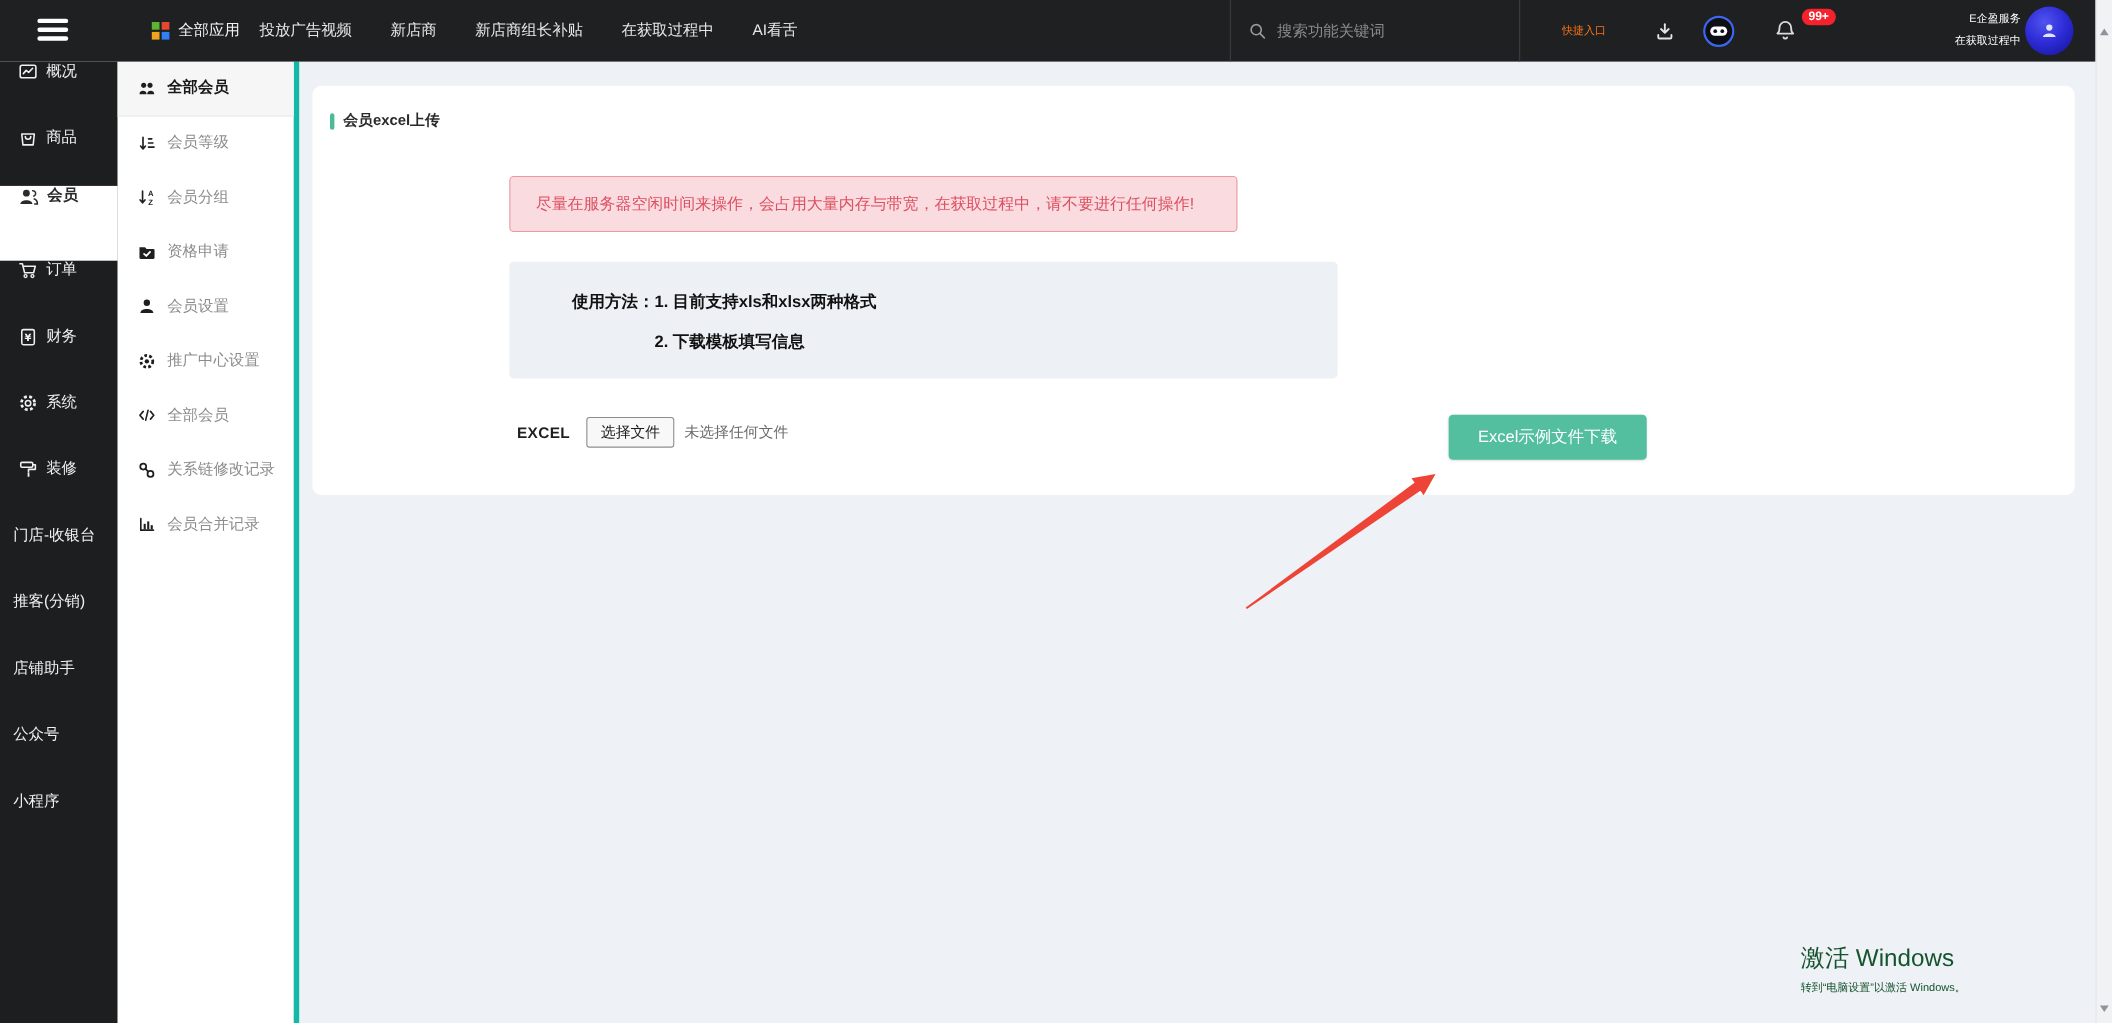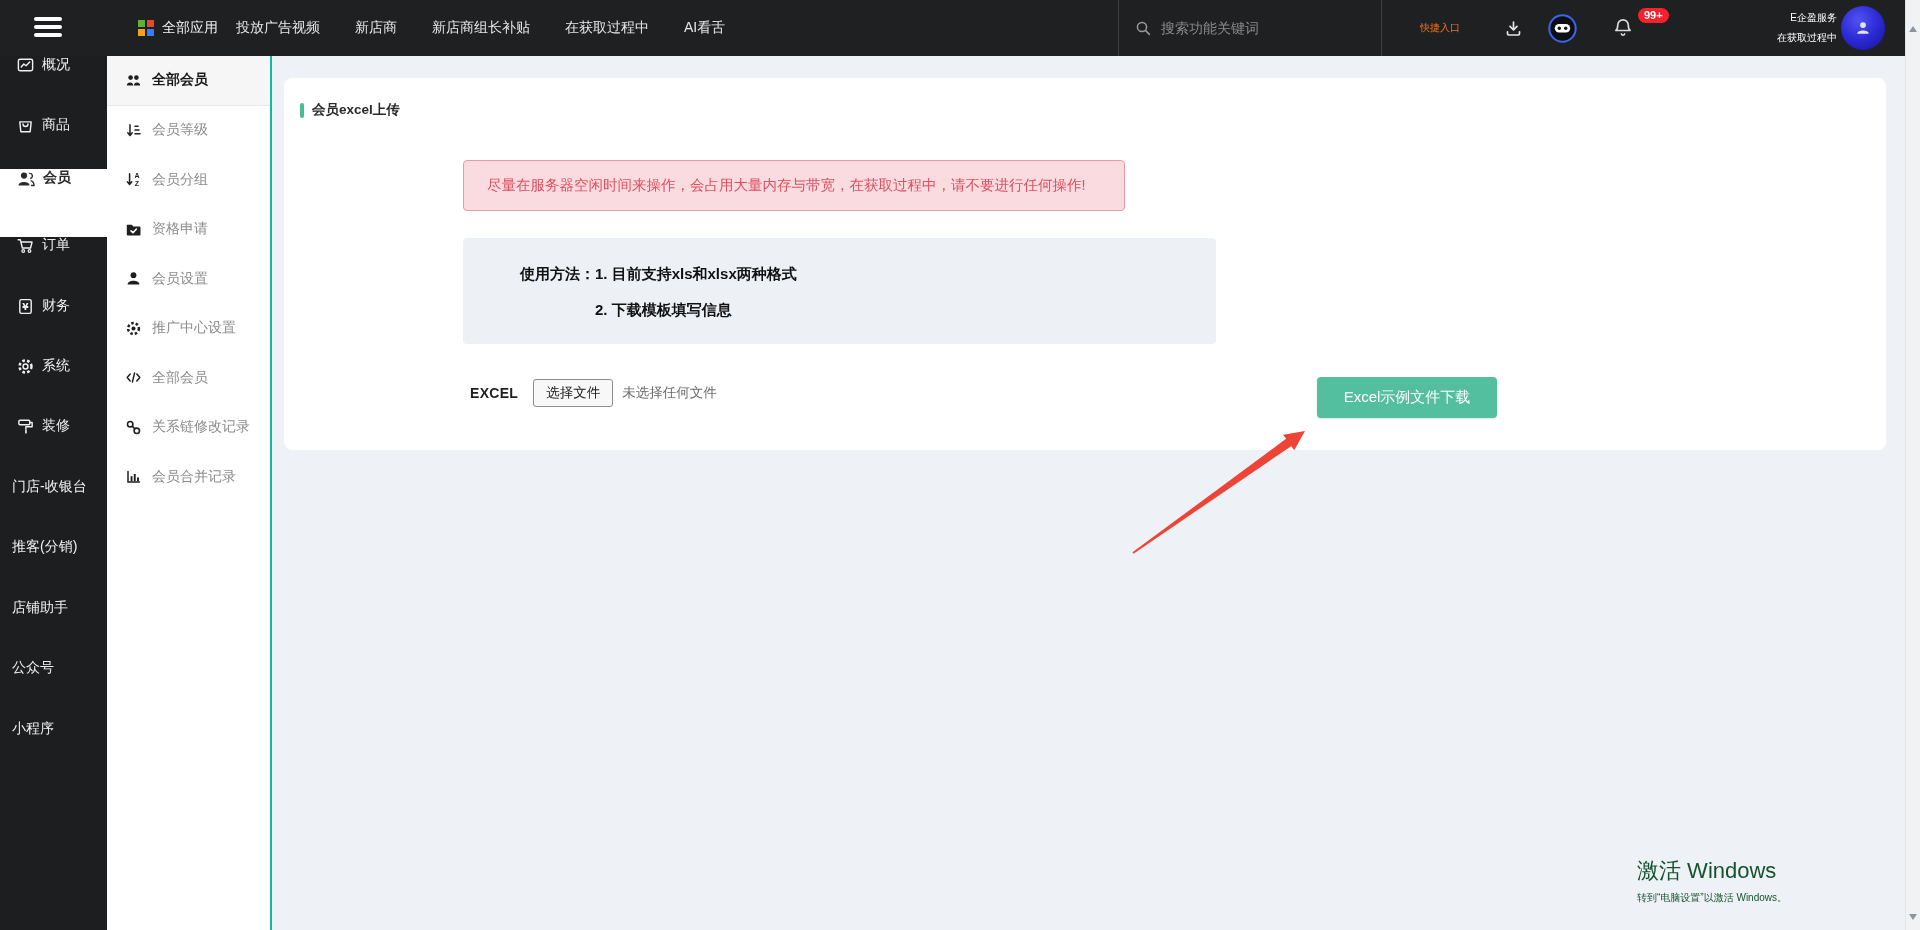--- a/index.html
+++ b/index.html
@@ -32,21 +32,21 @@
     background:radial-gradient(circle at 40% 32%, #5054f0 0%, #2d2bd6 48%, #151296 100%);
     display:flex; align-items:center; justify-content:center; cursor:pointer; }
   
   .side { position:absolute; left:0; top:56px; width:107px; height:874px; background:#1d1e20; z-index:4; }
   .side-item { position:absolute; left:0; width:107px; height:60px; display:flex; align-items:flex-start; gap:7px;
     padding-left:16px; color:#f0f0f0; font-size:14px; cursor:pointer; white-space:nowrap; }
   .side-item.noicon { padding-left:12px; }
   .side-item.active { background:#fff; color:#2b2b2b; font-weight:bold; }
   .side-item svg { flex:0 0 auto; }
   
-  .sub { position:absolute; left:107px; top:56px; width:165px; height:874px; background:#fff; border-right:2px solid #14b8a6; z-index:4; }
+  .sub { position:absolute; left:107px; top:56px; width:165px; height:874px; background:#fff; border-right:5px solid #14b8a6; z-index:4; }
   .sub-item { height:49.5px; display:flex; align-items:center; gap:10px; padding-left:18px; color:#8c8c8c; font-size:14px; cursor:pointer; white-space:nowrap; }
   .sub-item .ic { color:#1f1f1f; display:flex; }
   .sub-item.active { background:#f6f6f6; color:#1a1a1a; font-weight:bold; border-bottom:1px solid #e8e8e8; }
   
   .card { position:absolute; left:284px; top:78px; width:1602px; height:372px; background:#fff; border-radius:8px; z-index:1; }
   .sec-head { position:absolute; left:16px; top:23px; display:flex; align-items:center; gap:8px; }
   .sec-bar { width:4px; height:15px; background:#4bbb93; border-radius:2px; }
   .sec-title { font-size:13.5px; font-weight:bold; color:#2a2a2a; }
   .warn { position:absolute; left:179px; top:82px; width:662px; height:51px; background:#fadbe0; border:1px solid #ec98a2;
     border-radius:4px; display:flex; align-items:center; padding-left:23px; color:#dc5061; font-size:14.5px; }

